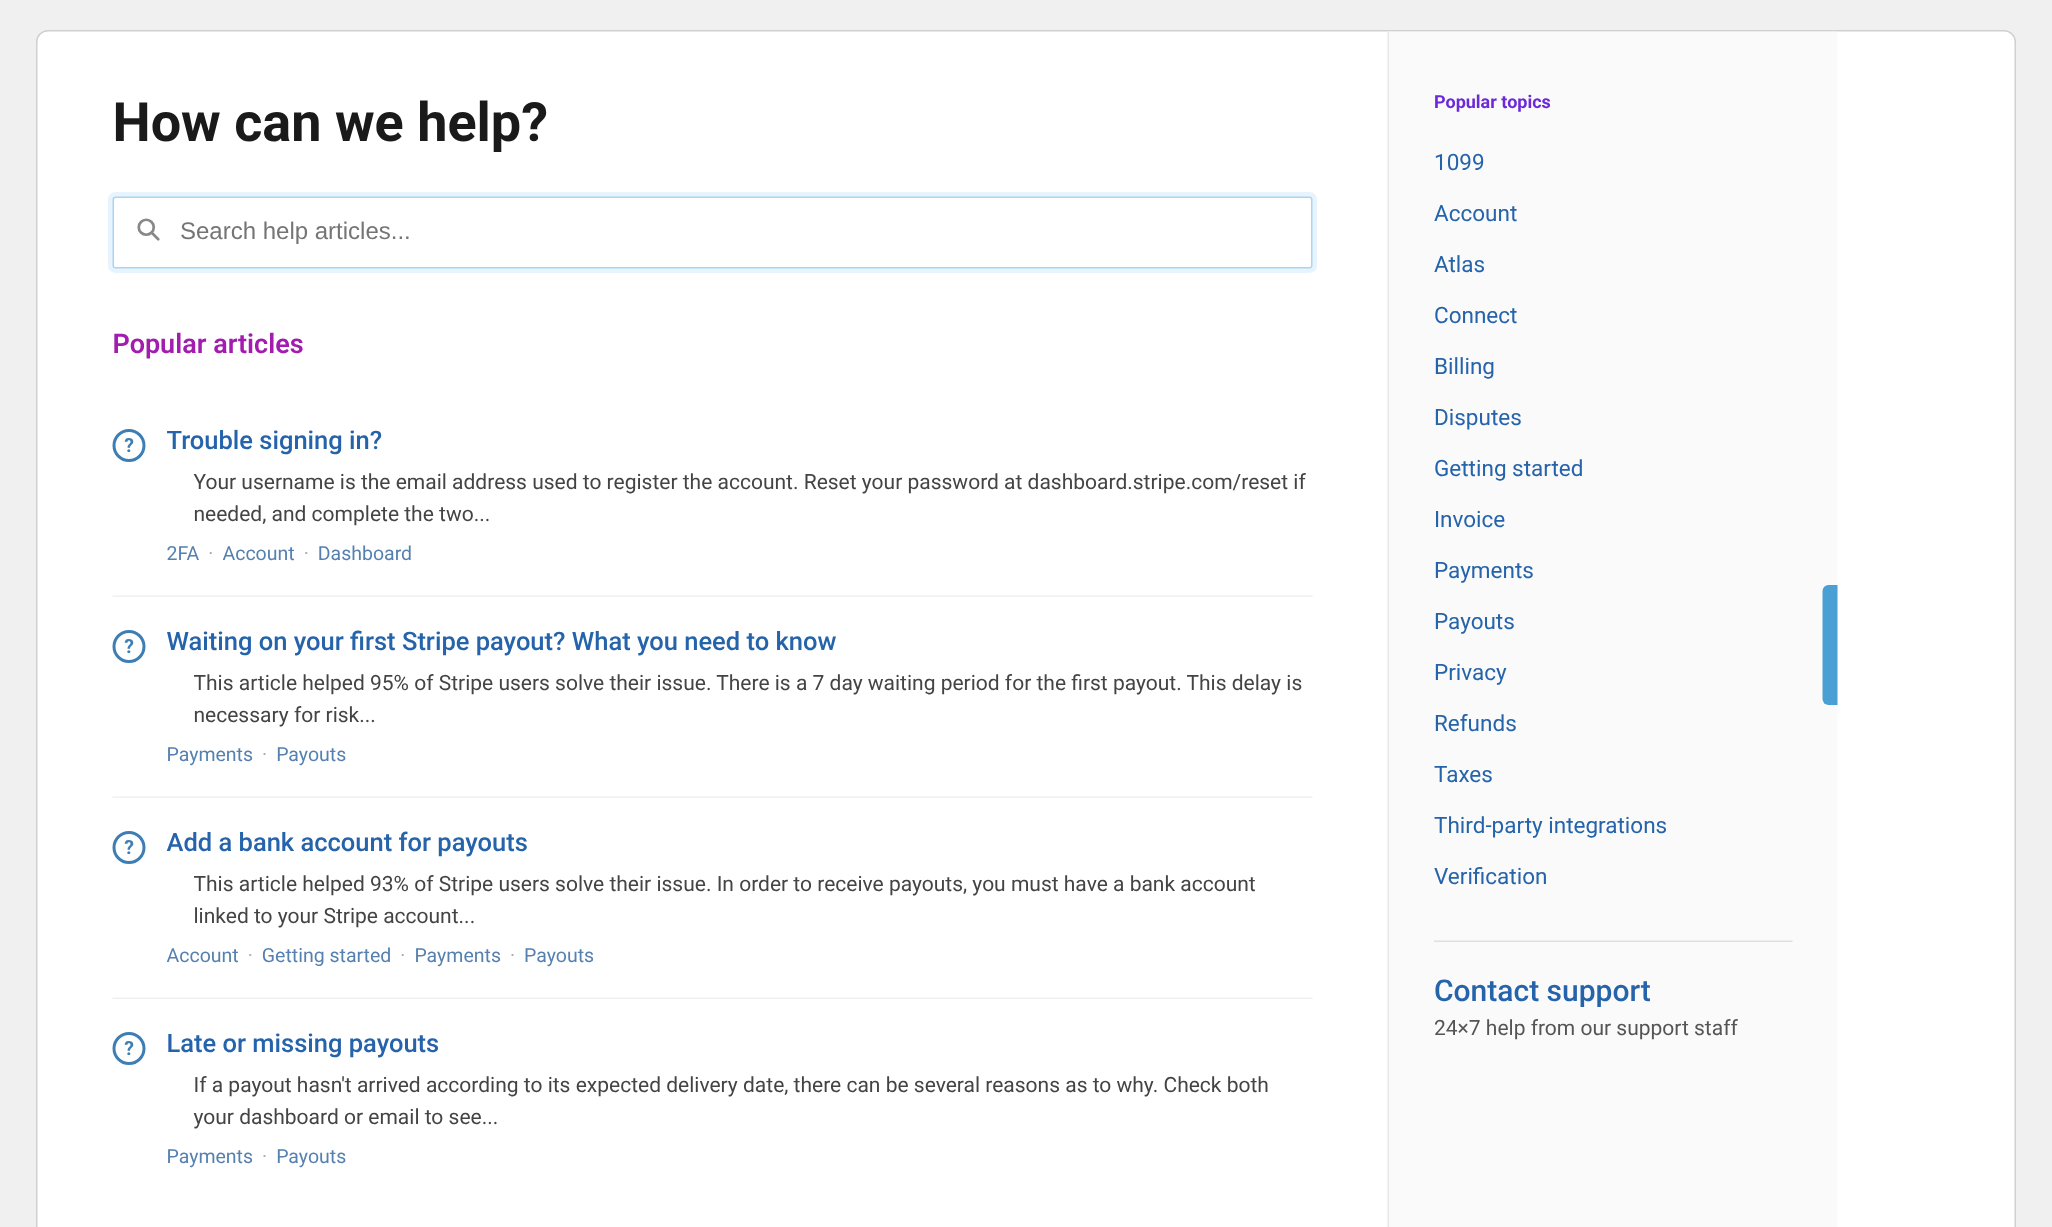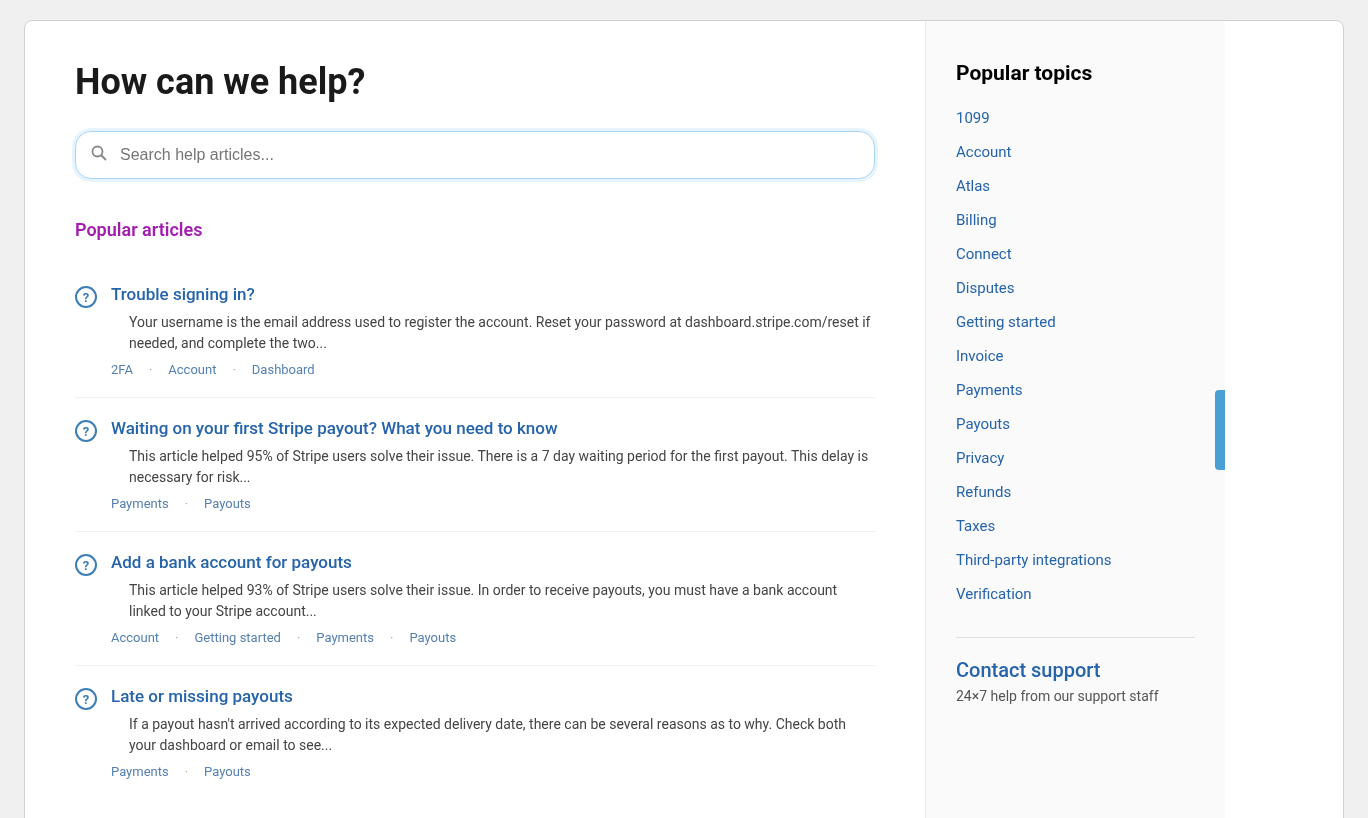--- a/index.html
+++ b/index.html
@@ -44,21 +44,21 @@
       transform: translateY(-50%);
       color: #888;
       font-size: 16px;
     }
     .search-input {
       width: 100%;
       max-width: 800px;
       padding: 14px 16px 14px 44px;
       font-size: 16px;
       border: 1.5px solid #a8d4f5;
-      border-radius: 16px;
+      border-radius: 2px;
       outline: none;
       color: #999;
       background: #fff;
       box-shadow: 0 0 0 3px rgba(100, 180, 240, 0.15);
     }
     .section-title {
       font-size: 18px;
       font-weight: 600;
       color: #a21caf;
       margin-bottom: 24px;
@@ -105,44 +105,44 @@
     }
     .article-excerpt {
       font-size: 14px;
       color: #444;
       line-height: 1.5;
       margin-bottom: 8px;
       margin-left: 18px;
     }
     .article-tags {
       display: flex;
-      gap: 16px;
+      gap: 6px;
       flex-wrap: wrap;
     }
     .article-tag {
       font-size: 13px;
       color: #5580b0;
       cursor: pointer;
     }
     .tag-separator {
       font-size: 13px;
       color: #aaa;
     }
     
     .sidebar {
       width: 300px;
       border-left: 1px solid #e8e8e8;
       padding: 40px 30px;
       background: #fafafa;
       position: relative;
     }
     .sidebar-title {
-      font-size: 21px;
+      font-size: 12px;
       font-weight: 700;
-      color: #000000;
+      color: #6d28d9;
       margin-bottom: 20px;
     }
     .topic-list {
       display: flex;
       flex-direction: column;
       gap: 8px;
       margin-bottom: 30px;
     }
     .topic-item {
       font-size: 15px;
@@ -265,22 +265,22 @@
     </div>
   </div>
 
   <div class="sidebar">
     <h3 class="sidebar-title">Popular topics</h3>
 
     <div class="topic-list">
       <a class="topic-item" href="#">1099</a>
       <a class="topic-item" href="#">Account</a>
       <a class="topic-item" href="#">Atlas</a>
+      <a class="topic-item" href="#">Connect</a>
       <a class="topic-item" href="#">Billing</a>
-      <a class="topic-item" href="#">Connect</a>
       <a class="topic-item" href="#">Disputes</a>
       <a class="topic-item" href="#">Getting started</a>
       <a class="topic-item" href="#">Invoice</a>
       <a class="topic-item" href="#">Payments</a>
       <a class="topic-item" href="#">Payouts</a>
       <a class="topic-item" href="#">Privacy</a>
       <a class="topic-item" href="#">Refunds</a>
       <a class="topic-item" href="#">Taxes</a>
       <a class="topic-item" href="#">Third-party integrations</a>
       <a class="topic-item" href="#">Verification</a>

